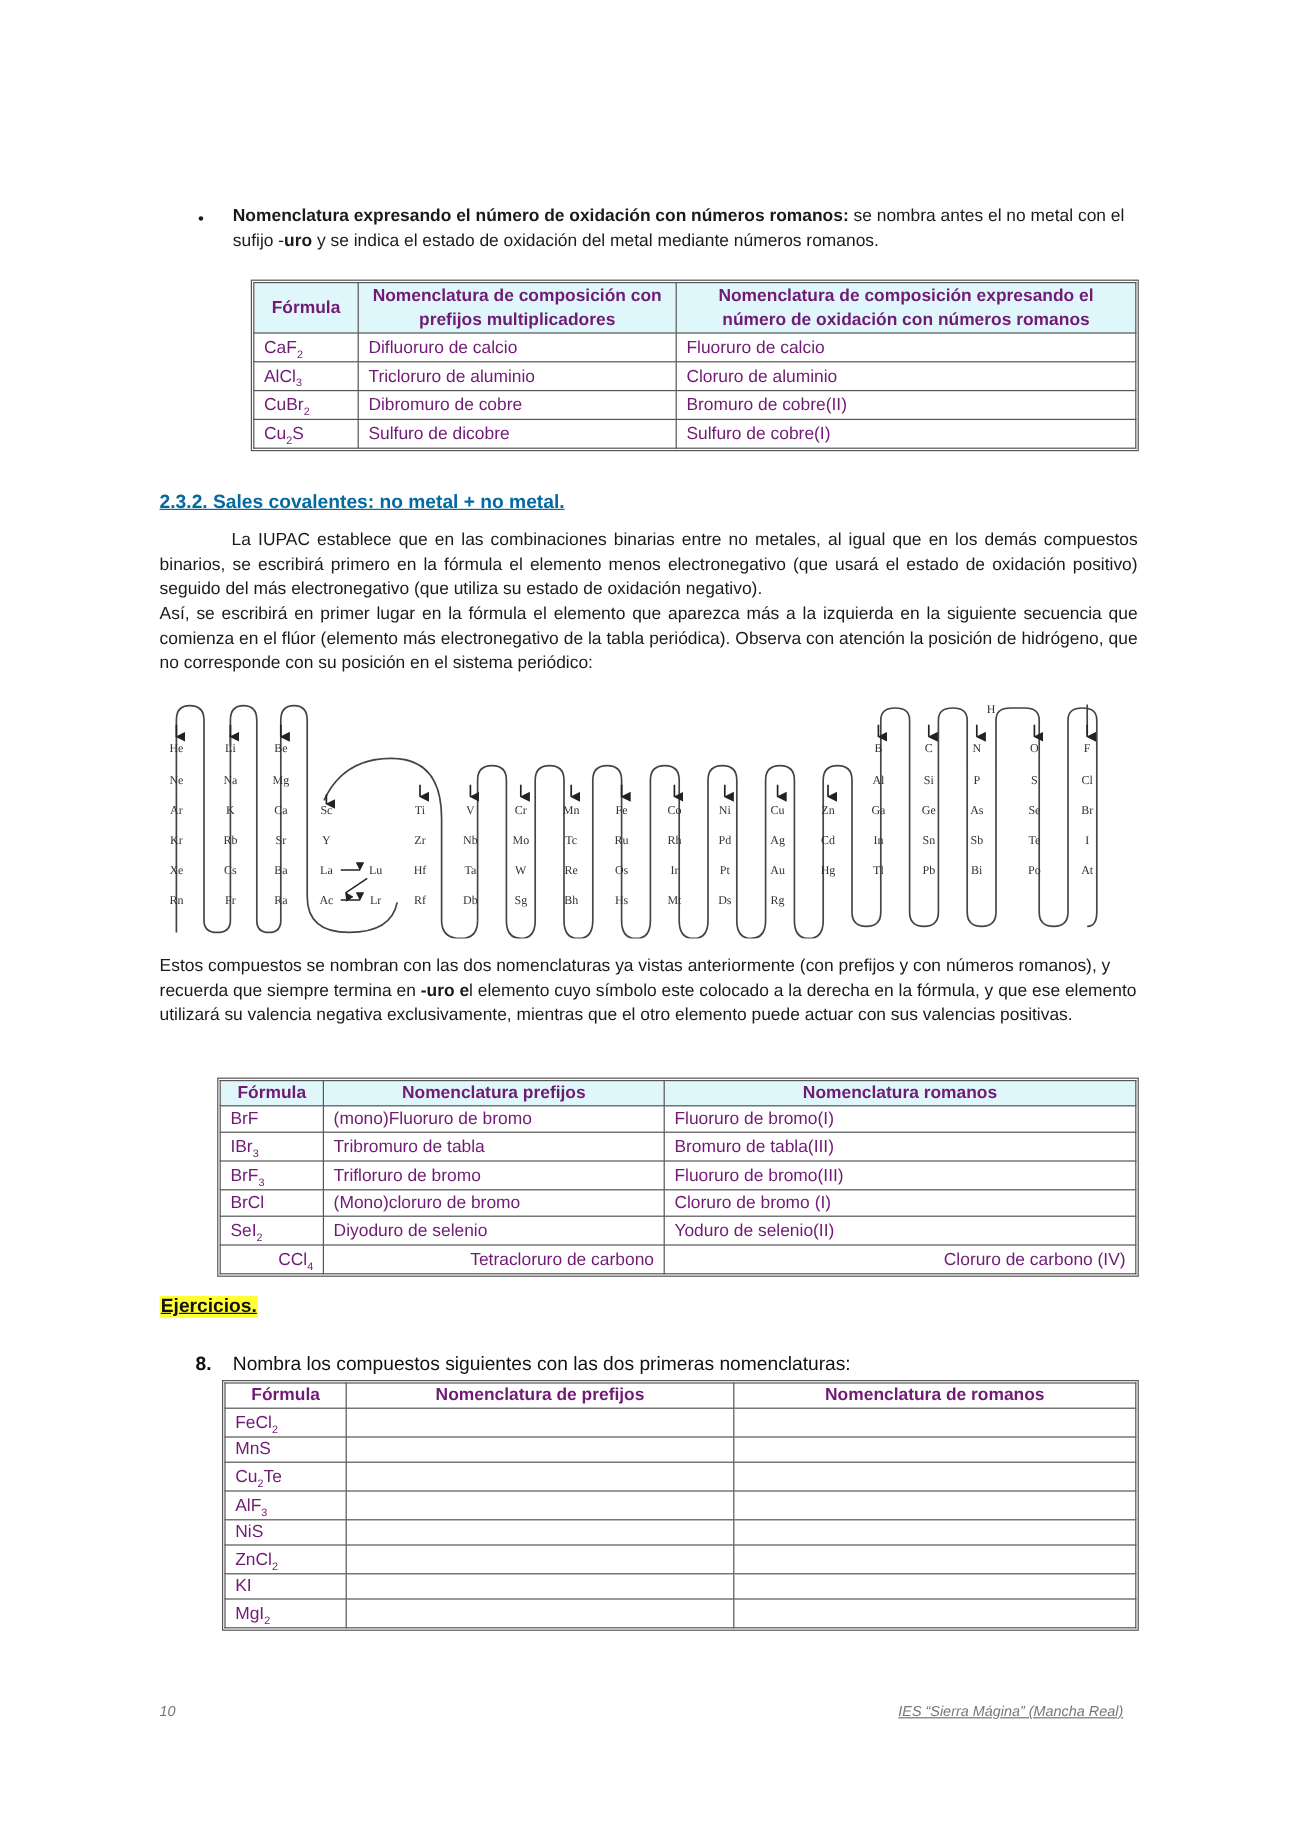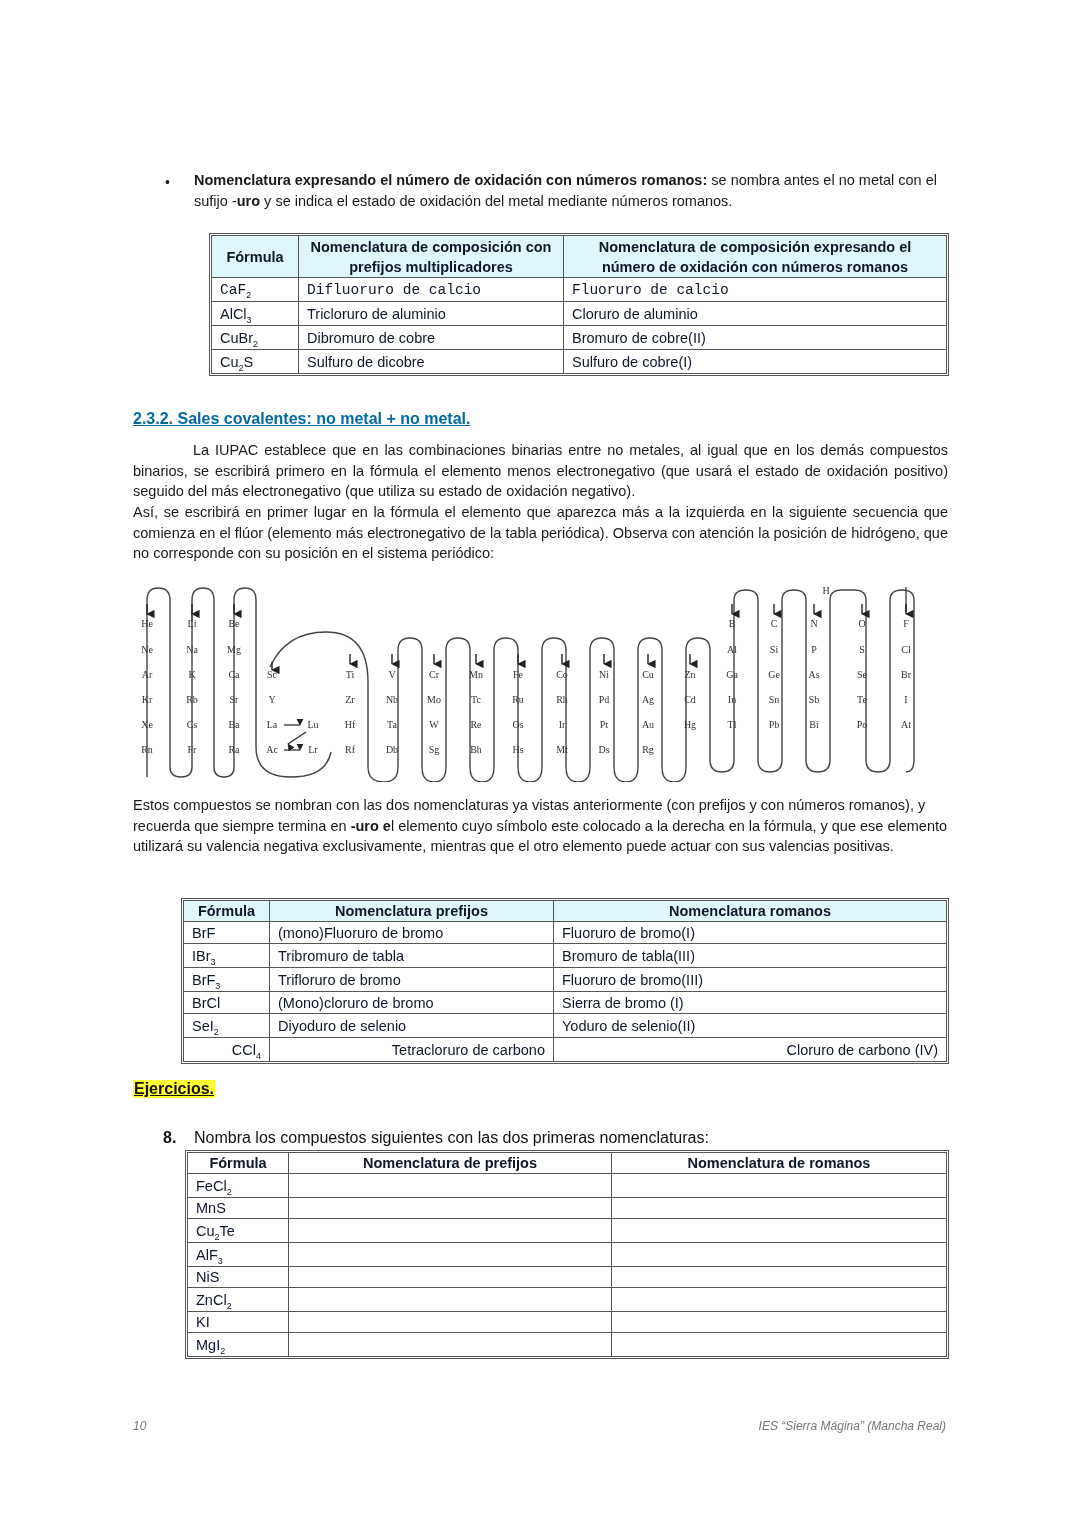--- a/index.html
+++ b/index.html
@@ -3,21 +3,21 @@
 <meta charset="utf-8">
 <style>
   html, body { margin: 0; padding: 0; background: #ffffff; }
   body { width: 1080px; height: 1527px; position: relative; font-family: "Liberation Sans", "DejaVu Sans", sans-serif; color: #111; overflow: hidden; }
   .abs { position: absolute; }
   .txt { font-size: 14.5px; line-height: 20.5px; color: #1a1a1a; }
   .bullet { left: 165px; top: 172px; font-size: 14px; }
   .bullet-text { left: 194px; top: 170px; width: 755px; }
   b { font-weight: bold; }
 
-  table.t { border-collapse: collapse; position: absolute; font-size: 14.5px; color: #0f172a; }
+  table.t { border-collapse: collapse; position: absolute; font-size: 14.5px; color: #701a75; }
   table.t td, table.t th { border: 1px solid #555; padding: 0 8px; vertical-align: middle; }
   table.t th { font-weight: bold; text-align: center; line-height: 20px; }
   table.t.outer { outline: 1px solid #555; outline-offset: 1px; }
   .hdr-blue th { background: #dff7fb; }
   sub { font-size: 9px; vertical-align: -4px; line-height: 0; }
 
   .section-title { left: 133px; top: 410px; color: #0369a1; font-weight: bold; font-size: 16px; text-decoration: underline; }
   .para { left: 133px; width: 815px; text-align: justify; }
   .indent { text-indent: 60px; }
 
@@ -38,21 +38,21 @@
   <b>Nomenclatura expresando el número de oxidación con números romanos:</b><span> se nombra antes el no metal con el sufijo -</span><b>uro</b><span> y se indica el estado de oxidación del metal mediante números romanos.</span>
 </div>
 
 <table class="t outer hdr-blue" style="left:211px; top:235px; width:736px;">
   <tbody>
       <tr style="height:42px;">
     <th style="width:70px;">Fórmula</th>
     <th style="width:248px;">Nomenclatura de composición con prefijos multiplicadores</th>
     <th>Nomenclatura de composición expresando el número de oxidación con números romanos</th>
   </tr>
-  <tr style="height:24px;font-family:Liberation Mono, monospace;">
+  <tr style="height:24px;">
     <td><span>CaF</span><sub>2</sub><span></span></td>
     <td>Difluoruro de calcio</td>
     <td>Fluoruro de calcio</td>
   </tr>
   <tr style="height:24px;">
     <td><span>AlCl</span><sub>3</sub><span></span></td>
     <td>Tricloruro de aluminio</td>
     <td>Cloruro de aluminio</td>
   </tr>
   <tr style="height:24px;">
@@ -228,21 +228,21 @@
     <td>Bromuro de tabla(III)</td>
   </tr>
   <tr style="height:24px;">
     <td><span>BrF</span><sub>3</sub></td>
     <td>Trifloruro de bromo</td>
     <td>Fluoruro de bromo(III)</td>
   </tr>
   <tr style="height:22px;">
     <td><span>BrCl</span><sub></sub></td>
     <td>(Mono)cloruro de bromo</td>
-    <td>Sierra de bromo (I)</td>
+    <td>Cloruro de bromo (I)</td>
   </tr>
   <tr style="height:24px;">
     <td><span>SeI</span><sub>2</sub></td>
     <td>Diyoduro de selenio</td>
     <td>Yoduro de selenio(II)</td>
   </tr>
   <tr style="height:24px;text-align:right;">
     <td><span>CCl</span><sub>4</sub></td>
     <td>Tetracloruro de carbono</td>
     <td>Cloruro de carbono (IV)</td>
@@ -298,13 +298,13 @@
   </tr>
   <tr style="height:24px;">
     <td><span>MgI</span><sub>2</sub><span></span></td>
     <td></td>
     <td></td>
   </tr>
 </tbody>
   </table>
 
 <div class="abs footer" style="left:133px;">10</div>
-<div class="abs footer" style="right:134px;">IES “Sierra Mágina” (Mancha Real)</div>
+<div class="abs footer" style="right:144px;text-decoration:underline;">IES “Sierra Mágina” (Mancha Real)</div>
 
 </body></html>

